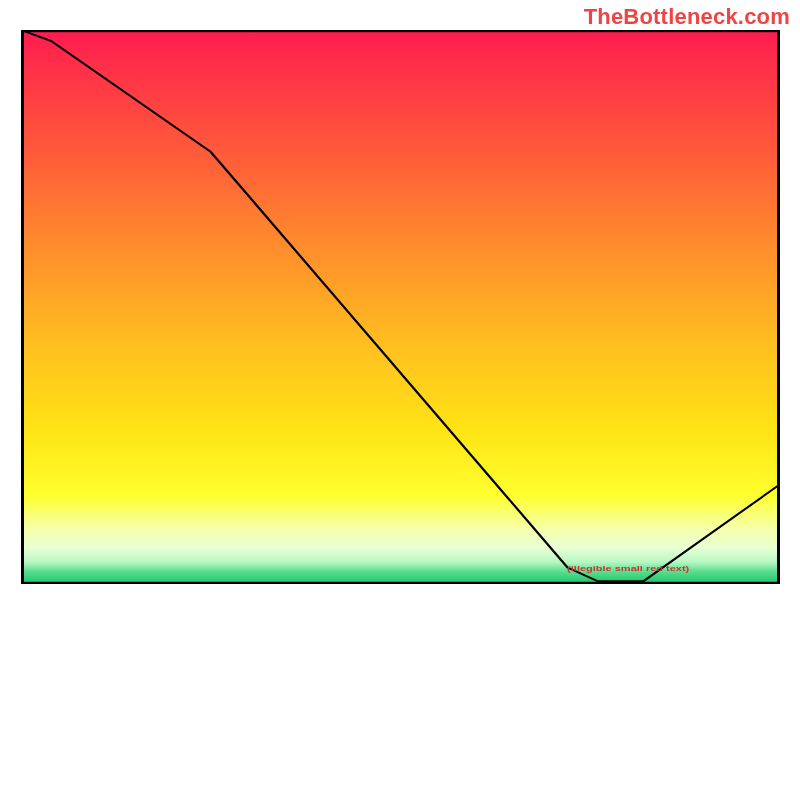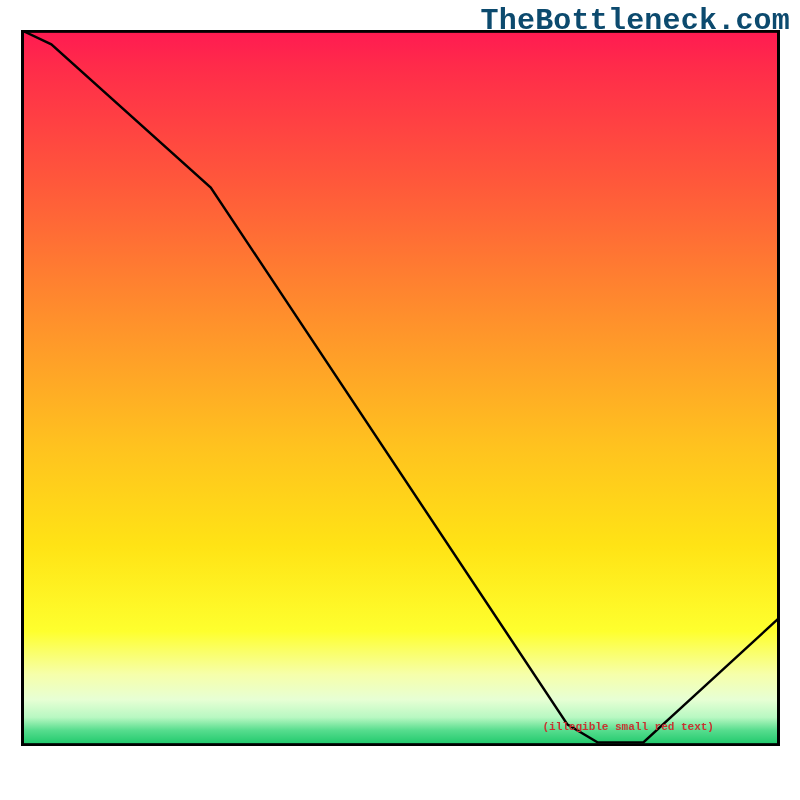--- a/index.html
+++ b/index.html
@@ -13,35 +13,33 @@
   }
   .frame {
     position: relative;
     width: 800px;
     height: 800px;
   }
   .watermark {
     position: absolute;
     top: 4px;
     right: 10px;
-    font-size: 30px;
+    font-size: 22px;
     font-weight: bold;
-    color: #0c4a6e;
+    color: #ef4444;
     letter-spacing: 0.2px;
     user-select: none;
-    font-family: Liberation Mono, monospace;
   }
   .plot-box {
     position: absolute;
     left: 21px;
     top: 30px;
     width: 759px;
-    height: 716px;
+    height: 554px;
     box-sizing: border-box;
-    font-family: Liberation Mono, monospace;
   }
   .plot-box svg {
     display: block;
     width: 100%;
     height: 100%;
   }
 </style>
 </head>
 <body>
 

